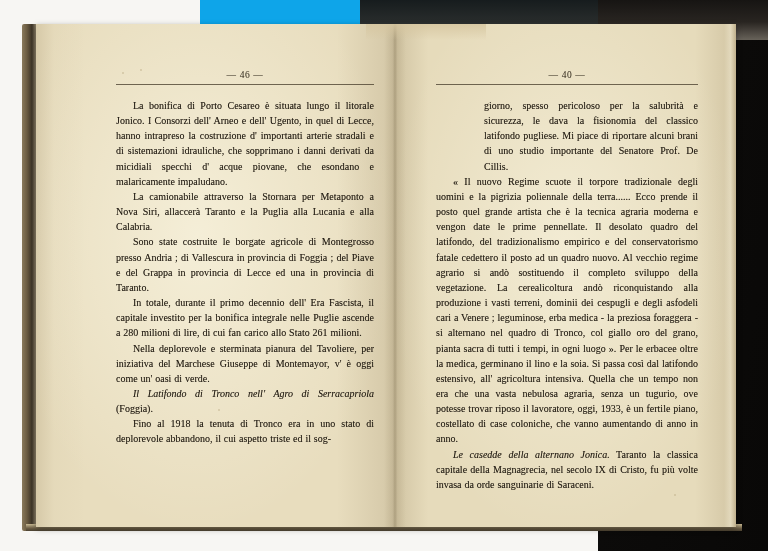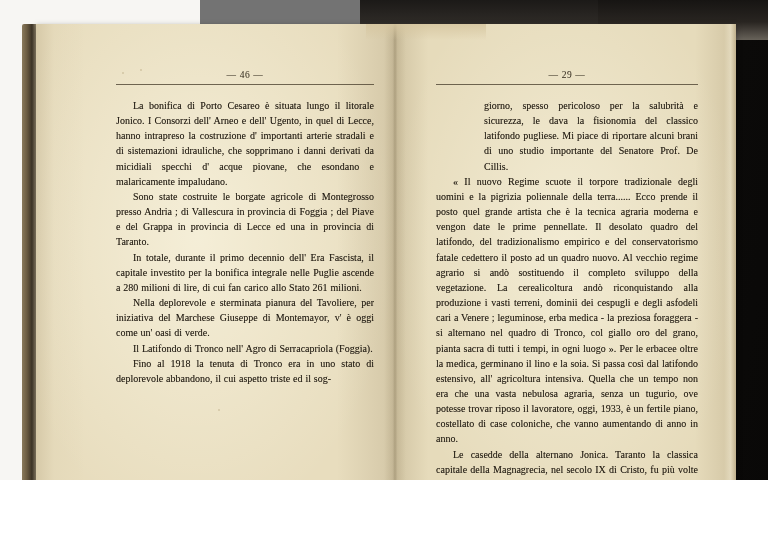--- a/index.html
+++ b/index.html
@@ -3,23 +3,23 @@
 <meta charset="utf-8">
 <style>
   html, body {
     margin: 0;
     padding: 0;
     background: #ffffff;
   }
   #scene {
     position: relative;
     width: 768px;
-    height: 480px;
+    height: 551px;
     overflow: hidden;
-    background: #737373;
+    background: #0ea5e9;
     font-family: "Liberation Serif", "DejaVu Serif", serif;
   }
 
   
   .backdrop-dark {
     position: absolute;
     top: 0;
     right: 0;
     width: 170px;
     height: 551px;
@@ -155,21 +155,21 @@
     margin: 0;
     font-size: 10px;
     line-height: 15.15px;
     text-align: justify;
     text-indent: 17px;
     word-spacing: 0.4px;
     color: #241e15;
     text-shadow: 0 0 0.35px rgba(40,32,20,0.45);
   }
   p.par.no-indent { text-indent: 0; margin-left: 48px; }
-  p.par .it { }
+  p.par .it { font-style: italic; }
 
   
   .edge-curl {
     position: absolute;
     right: 0;
     top: 0;
     width: 12px;
     height: 503px;
     background: linear-gradient(90deg, rgba(255,250,230,0.0) 0%, rgba(255,250,230,0.35) 55%, rgba(160,140,100,0.35) 100%);
     pointer-events: none;
@@ -213,31 +213,32 @@
       </div>
 
       <div class="gutter"></div>
       <div class="top-curl"></div>
 
       <div class="col col-left">
         <div class="folio">— 46 —</div>
         <div class="rule"></div>
 
         <p class="par">La bonifica di Porto Cesareo è situata lungo il litorale Jonico. I Consorzi dell' Arneo e dell' Ugento, in quel di Lecce, hanno intrapreso la costruzione d' importanti arterie stradali e di sistemazioni idrauliche, che sopprimano i danni derivati da micidiali specchi d' acque piovane, che esondano e malaricamente impaludano.</p>
+        <p class="par">La camionabile attraverso la Stornara per Metaponto a Nova Siri, allaccerà Taranto e la Puglia alla Lucania e alla Calabria.</p>
         <p class="par">Sono state costruite le borgate agricole di Montegrosso presso Andria ; di Vallescura in provincia di Foggia ; del Piave e del Grappa in provincia di Lecce ed una in provincia di Taranto.</p>
         <p class="par">In totale, durante il primo decennio dell' Era Fascista, il capitale investito per la bonifica integrale nelle Puglie ascende a 280 milioni di lire, di cui fan carico allo Stato 261 milioni.</p>
         <p class="par">Nella deplorevole e sterminata pianura del Tavoliere, per iniziativa del Marchese Giuseppe di Montemayor, v' è oggi come un' oasi di verde.</p>
 
         <p class="par"><span class="it">Il Latifondo di Tronco nell' Agro di Serracapriola</span><span> (Foggia).</span></p>
 
         <p class="par">Fino al 1918 la tenuta di Tronco era in uno stato di deplorevole abbandono, il cui aspetto triste ed il sog-</p>
       </div>
 
       <div class="col col-right">
-        <div class="folio">— 29 —</div>
+        <div class="folio">— 40 —</div>
         <div class="rule"></div>
 
         <p class="par no-indent">giorno, spesso pericoloso per la salubrità e sicurezza, le dava la fisionomia del classico latifondo pugliese. Mi piace di riportare alcuni brani di uno studio importante del Senatore Prof. De Cillis.</p>
         <p class="par">« Il nuovo Regime scuote il torpore tradizionale degli uomini e la pigrizia poliennale della terra...... Ecco prende il posto quel grande artista che è la tecnica agraria moderna e vengon date le prime pennellate. Il desolato quadro del latifondo, del tradizionalismo empirico e del conservatorismo fatale cedettero il posto ad un quadro nuovo. Al vecchio regime agrario si andò sostituendo il completo sviluppo della vegetazione. La cerealicoltura andò riconquistando alla produzione i vasti terreni, dominii dei cespugli e degli asfodeli cari a Venere ; leguminose, erba medica - la preziosa foraggera - si alternano nel quadro di Tronco, col giallo oro del grano, pianta sacra di tutti i tempi, in ogni luogo ». Per le erbacee oltre la medica, germinano il lino e la soia. Si passa così dal latifondo estensivo, all' agricoltura intensiva. Quella che un tempo non era che una vasta nebulosa agraria, senza un tugurio, ove potesse trovar riposo il lavoratore, oggi, 1933, è un fertile piano, costellato di case coloniche, che vanno aumentando di anno in anno.</p>
 
         <p class="par"><span class="it">Le casedde della alternano Jonica.</span><span> Taranto la classica capitale della Magnagrecia, nel secolo IX di Cristo, fu più volte invasa da orde sanguinarie di Saraceni.</span></p>
       </div>
 
     </div>
   </div>

